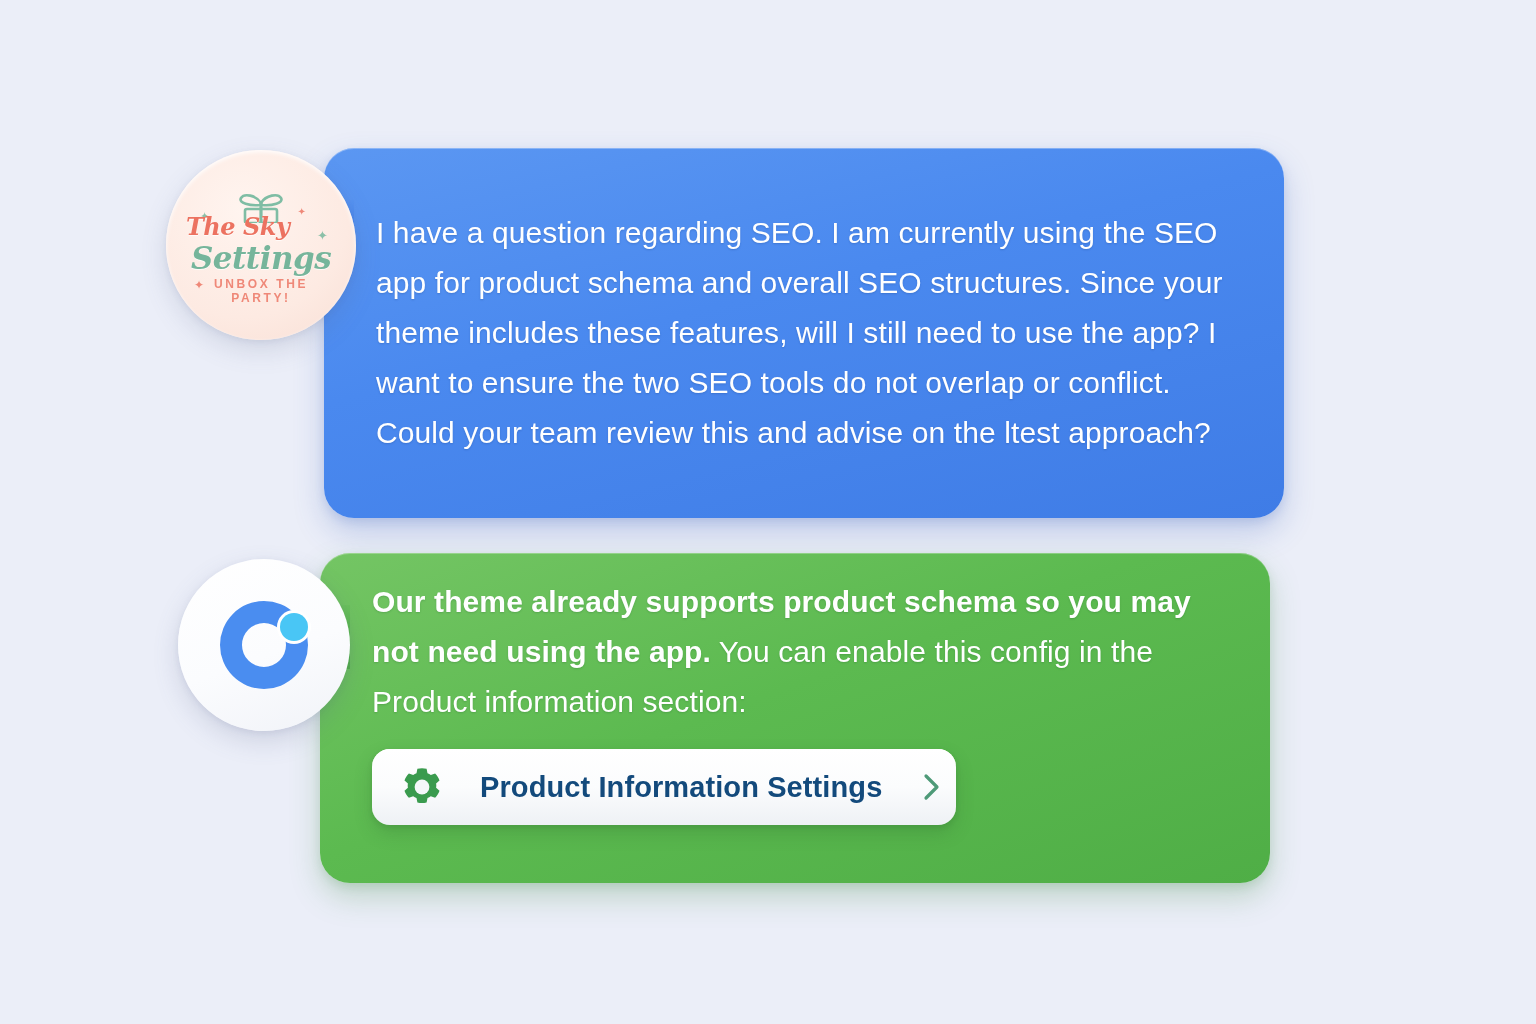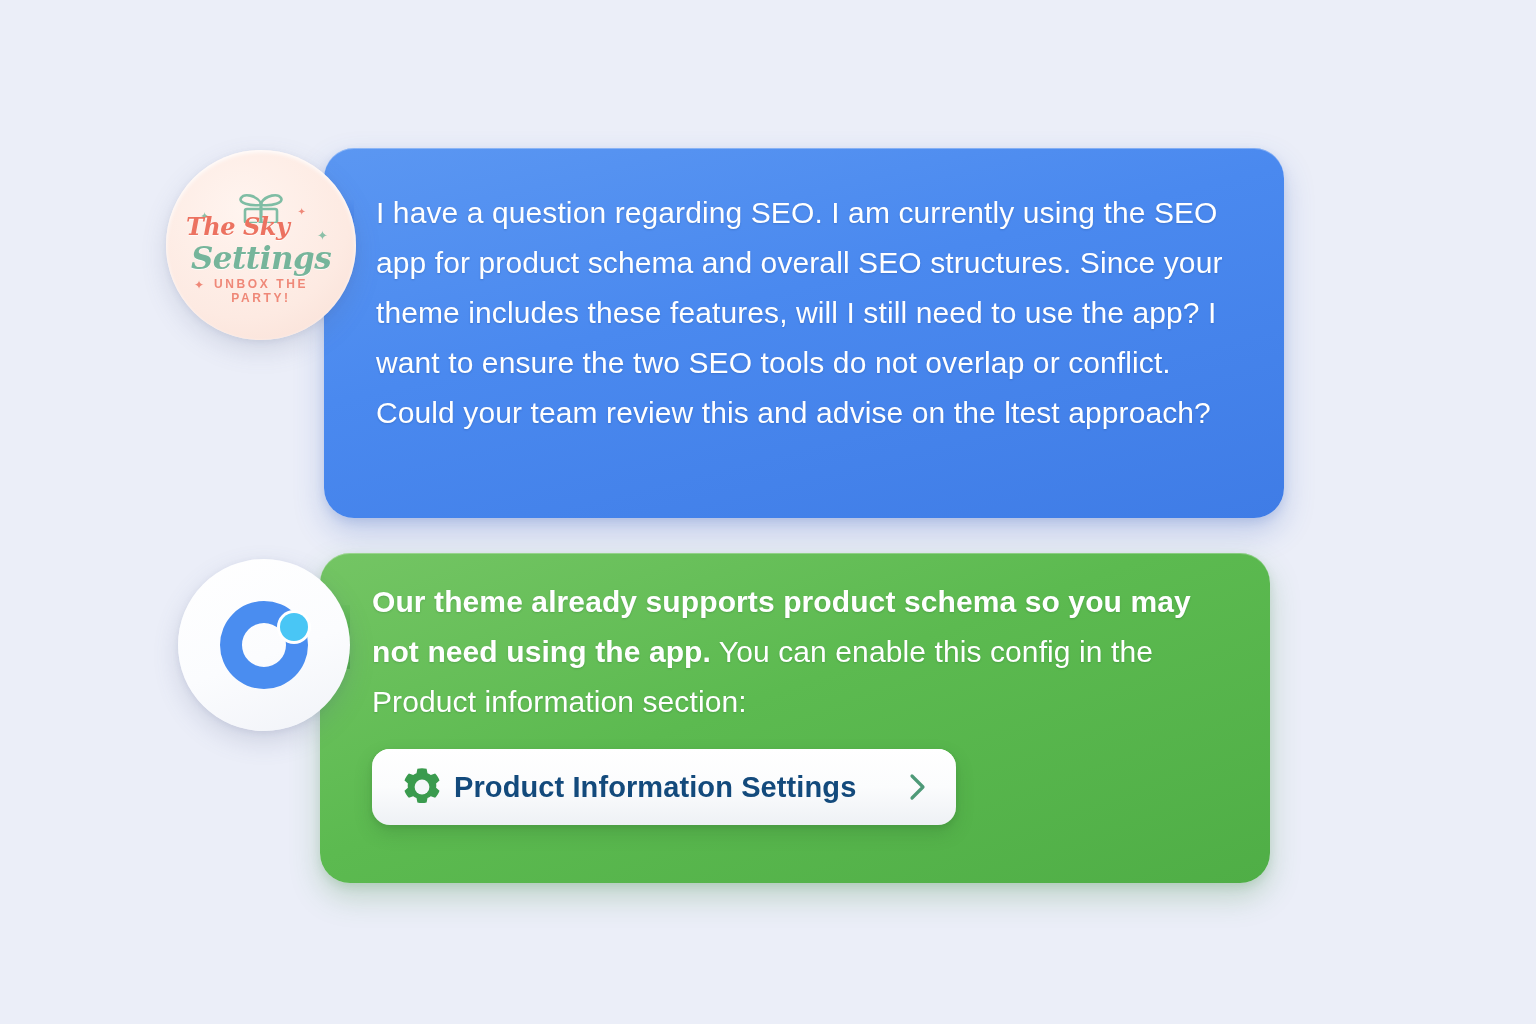--- a/index.html
+++ b/index.html
@@ -128,21 +128,21 @@
   .sp4 { right: 30px; top: 14px; font-size: 10px; }
 
   
   .logo-c { width: 104px; height: 104px; display:block; }
 
   
   .bubble {
     position: relative;
     border-radius: 30px;
     color: #ffffff;
-    padding: 40px 48px 42px 52px;
+    padding: 60px 48px 42px 52px;
     z-index: 2;
   }
 
   .bubble::before { 
     content: "";
     position: absolute;
     left: -16px;
     top: 52px;
     width: 46px;
     height: 64px;
@@ -183,21 +183,21 @@
   .bubble-agent .bubble-text {
     text-shadow: 0 1px 2px rgba(25, 80, 35, 0.22);
   }
   .bubble-text .strong { font-weight: 700; }
 
   
   .action-btn {
     margin-top: 22px;
     display: inline-flex;
     align-items: center;
-    gap: 10px;
+    gap: 36px;
     background: linear-gradient(180deg, #ffffff 0%, #fbfcfd 50%, #eef1f5 100%);
     border: none;
     border-radius: 18px;
     padding: 16px 26px 16px 28px;
     box-shadow:
        0 8px 18px rgba(40, 90, 45, 0.22),
        0 2px 5px rgba(40, 90, 45, 0.14),
        inset 0 1px 0 rgba(255,255,255,0.95);
     cursor: pointer;
     width: 584px;

